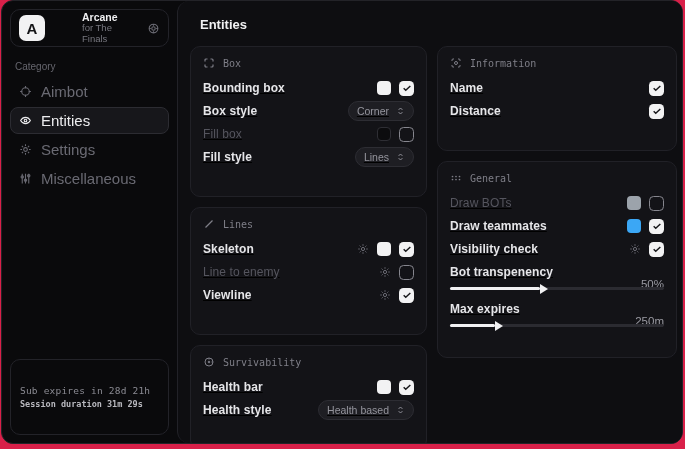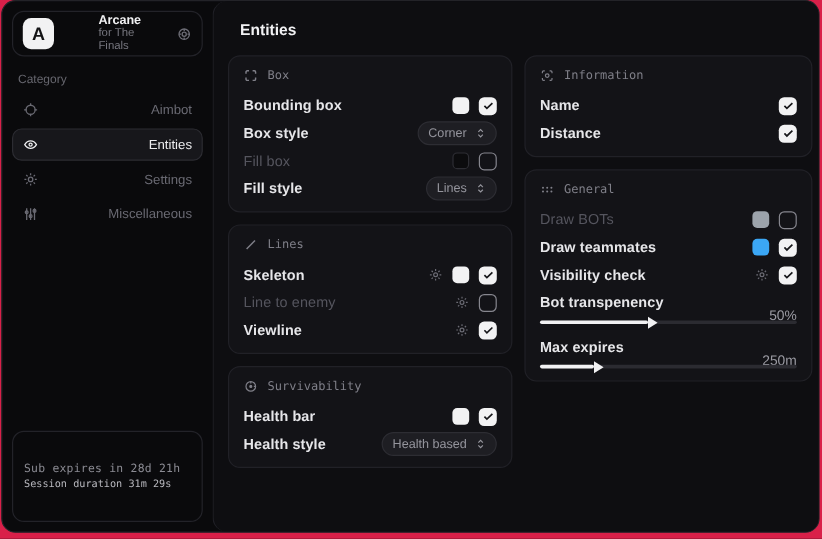--- a/index.html
+++ b/index.html
@@ -26,51 +26,51 @@
     display:flex; align-items:center; justify-content:center;
   }
   .logo-text { flex:1; line-height:1.15;margin-left:29px; }
   .logo-title { color:#f0f0f2; font-size:10.5px; font-weight:bold; }
   .logo-sub { color:#77777f; font-size:9.5px; }
   .logo-action { color:#6d6d76; display:flex; align-items:center; }
   .category-label { color:#66666e; font-size:10px; margin:14px 5px 6px 5px; }
   .nav { display:flex; flex-direction:column; gap:2px; }
   .nav-item {
     display:flex; align-items:center; gap:9px; height:27px; padding:0 8px;
-    border:1px solid transparent; border-radius:8px; color:#6a6a73; font-size:11px;justify-content:space-between;
+    border:1px solid transparent; border-radius:8px; color:#6a6a73; font-size:15px;
   }
   .nav-item.active { background:#17171b; border-color:#2c2c32; color:#ececee; }
   .nav-item .nicon { display:flex; align-items:center; color:inherit; }
   .sub-card {
     margin-top:auto; border:1px solid #232329; border-radius:10px; padding:25px 9px;
   }
   .sub-line1 { font-family:"DejaVu Sans Mono", monospace; color:#8b8b93; font-size:9.5px; letter-spacing:0.2px; }
-  .sub-line2 { font-family:"DejaVu Sans Mono", monospace; color:#b9b9bf; font-size:8.5px; margin-top:3px; font-weight:normal; }
+  .sub-line2 { font-family:"DejaVu Sans Mono", monospace; color:#b9b9bf; font-size:8.5px; margin-top:3px; font-weight:bold; }
   
   .main {
     flex:1; background:#0e0e11; border-left:1px solid #222228; border-radius:12px;
     padding:14px 12px 12px 12px; position:relative;
   }
   .main-title { color:#f1f1f3; font-size:13px; font-weight:bold; margin:2px 0 14px 10px; }
   .columns { display:flex; gap:10px; align-items:flex-start; }
   .col { display:flex; flex-direction:column; gap:10px; }
   .col-left { width:237px; }
   .col-right { width:240px; }
   .card {
     background:#131317; border:1px solid #212127; border-radius:10px;
-    padding:10px 12px 8px 12px; width:100%;
+    padding:10px 12px 28px 12px; width:100%;
   }
   .card-header {
     display:flex; align-items:center; gap:8px;
     font-family:"DejaVu Sans Mono", monospace; color:#7f7f88; font-size:10px;
     margin-bottom:8px;
   }
   .card-header .hicon { color:#7f7f88; display:flex; align-items:center; }
   .row {
-    display:flex; align-items:center; height:22px; gap:8px;
+    display:flex; align-items:center; height:22px; gap:8px;text-decoration:underline;
   }
   .row + .row { margin-top:1px; }
   .row-label { flex:1; color:#e6e6e9; font-size:12px; font-weight:bold; letter-spacing:0.1px; }
   .row.disabled .row-label { color:#55555e; font-weight:normal; }
   .swatch { width:14px; height:14px; border-radius:4px; }
   .swatch.outlined { border:1px solid #2e2e34; }
   .checkbox {
     width:15px; height:15px; border-radius:4.5px; display:flex; align-items:center; justify-content:center;
   }
   .checkbox.checked { background:#f2f2f3; }

